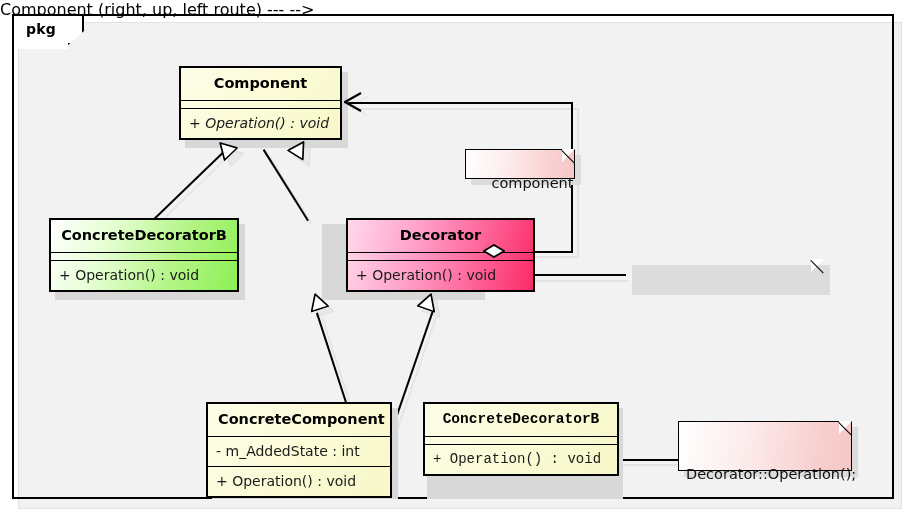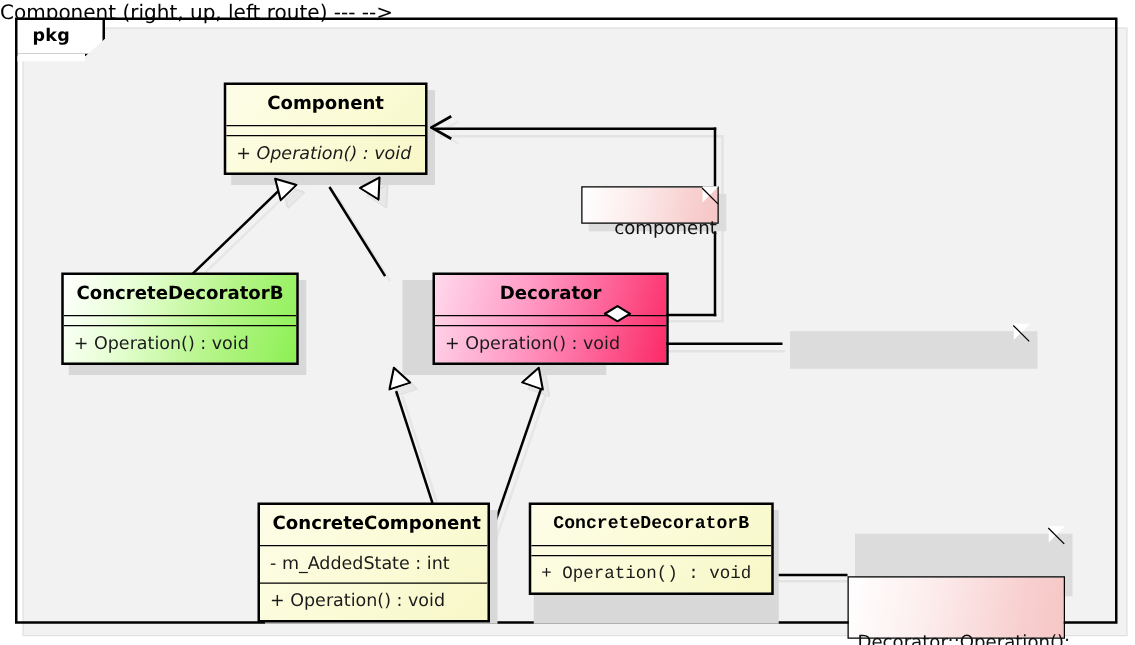--- a/index.html
+++ b/index.html
@@ -362,20 +362,20 @@
   <div class="note-fold" style="left:562px; top:149px;"></div>
   <div class="note-fold-line" style="left:562px; top:149.5px; width:18.4px; transform: rotate(45deg);"></div>
 
   
   <div class="note-shadow" style="left:632px; top:265px; width:198px; height:30px;"></div>
   <div class="note-fold" style="left:811px; top:259px;"></div>
   <div class="note-fold-line" style="left:811px; top:259.5px; width:18.4px; transform: rotate(45deg);"></div>
 
   
   <div class="note-shadow" style="left:684px; top:427px; width:174px; height:50px;"></div>
-  <div class="note" style="left:678px; top:421px; width:174px; height:50px;margin-top:40px;">
+  <div class="note" style="left:678px; top:421px; width:174px; height:50px;">
     <div>Decorator::Operation();</div>
     
   </div>
   <div class="note-fold" style="left:839px; top:421px;"></div>
   <div class="note-fold-line" style="left:839px; top:421.5px; width:18.4px; transform: rotate(45deg);"></div>
 
 </div>
 
 </body></html>

